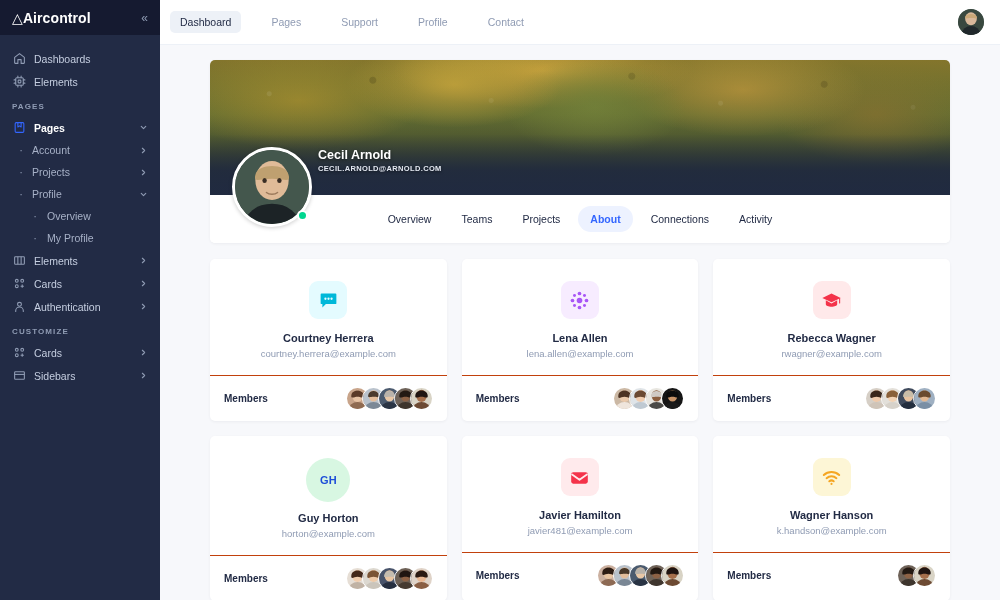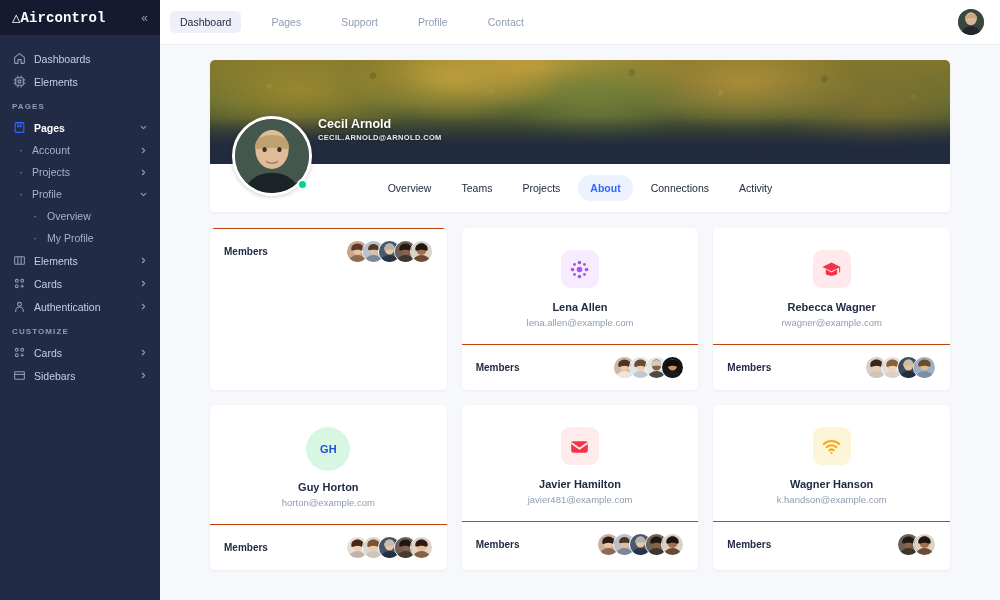--- a/index.html
+++ b/index.html
@@ -19,21 +19,21 @@
     overflow: hidden;
   }
   .brand-bar {
     height: 35px; flex: 0 0 35px;
     background: #151a30;
     display: flex; align-items: center;
     padding: 0 12px;
   }
   .brand-logo {
     color: #ffffff; font-size: 14px; font-weight: 700;
-    letter-spacing: .1px; white-space: nowrap; font-family: Liberation Mono, monospace;
+    letter-spacing: .1px; white-space: nowrap;
   }
   .brand-logo .tri { font-weight: 400; }
   .collapse-btn {
     margin-left: auto; color: #8f9bb3; font-size: 12px;
     line-height: 1; cursor: pointer;
   }
   .side-scroll { flex: 1 1 auto; padding-top: 12px; }
 
   .nav-item {
     display: flex; align-items: center;
@@ -112,21 +112,21 @@
     padding: 15px 50px 0 50px;
   }
 
   
   .profile-card {
     background: #ffffff; border-radius: 5px;
     overflow: hidden;
     box-shadow: 0 1px 3px rgba(44,51,73,.06);
   }
   .cover {
-    height: 104px; position: relative;
+    height: 135px; position: relative;
     background:
       linear-gradient(to bottom, rgba(18,25,45,.05) 0%, rgba(18,25,45,.15) 55%, rgba(30,40,62,.88) 82%, rgba(32,42,64,.95) 100%),
       radial-gradient(ellipse 180px 70px at 12% 30%, #a8932f 0%, rgba(168,147,47,0) 70%),
       radial-gradient(ellipse 150px 60px at 33% 18%, #c9a93b 0%, rgba(201,169,59,0) 72%),
       radial-gradient(ellipse 130px 70px at 52% 35%, #7d8b3a 0%, rgba(125,139,58,0) 70%),
       radial-gradient(ellipse 170px 65px at 72% 22%, #b8973a 0%, rgba(184,151,58,0) 72%),
       radial-gradient(ellipse 140px 70px at 90% 40%, #8c7b30 0%, rgba(140,123,48,0) 72%),
       radial-gradient(ellipse 200px 50px at 45% 8%, #cfa83d 0%, rgba(207,168,61,0) 75%),
       linear-gradient(to bottom, #8a7a2c 0%, #6f7a32 40%, #4c5530 70%, #2a3142 100%);
   }
@@ -463,20 +463,32 @@
           <div class="ptab">Projects</div>
           <div class="ptab active">About</div>
           <div class="ptab">Connections</div>
           <div class="ptab">Activity</div>
         </div>
       </section>
 
       <section class="grid">
 
         <article class="ucard">
+          <div class="ucard-body">
+            <div class="tile" style="background:#e4fbff;color:#00b8d9">
+              <svg width="21" height="21" viewBox="0 0 24 24" fill="currentColor">
+                  <path d="M4 4h16a1 1 0 0 1 1 1v10a1 1 0 0 1-1 1H9l-4 4v-4H4a1 1 0 0 1-1-1V5a1 1 0 0 1 1-1z"></path>
+                  <circle cx="8.5" cy="10" r="1.3" fill="#e4fbff"></circle>
+                  <circle cx="12" cy="10" r="1.3" fill="#e4fbff"></circle>
+                  <circle cx="15.5" cy="10" r="1.3" fill="#e4fbff"></circle>
+                </svg>
+            </div>
+            <div class="uname">Courtney Herrera</div>
+            <div class="uemail">courtney.herrera@example.com</div>
+          </div>
           <div class="ucard-foot">
             <span class="members-label">Members</span>
             <div class="avatars">
               <span class="av">
                   <svg class="av-img" viewBox="0 0 24 24">
                     <rect width="24" height="24" fill="#c8a48a"></rect>
                     <ellipse cx="12" cy="9" rx="6" ry="7" fill="#e7c3a4"></ellipse>
                     <path d="M5 8c1-7 13-7 14 0 1 5-3 2-7 2s-8 3-7-2z" fill="#5b3a28"></path>
                     <ellipse cx="12" cy="25" rx="10" ry="9" fill="#8f6b52"></ellipse>
                   </svg>

